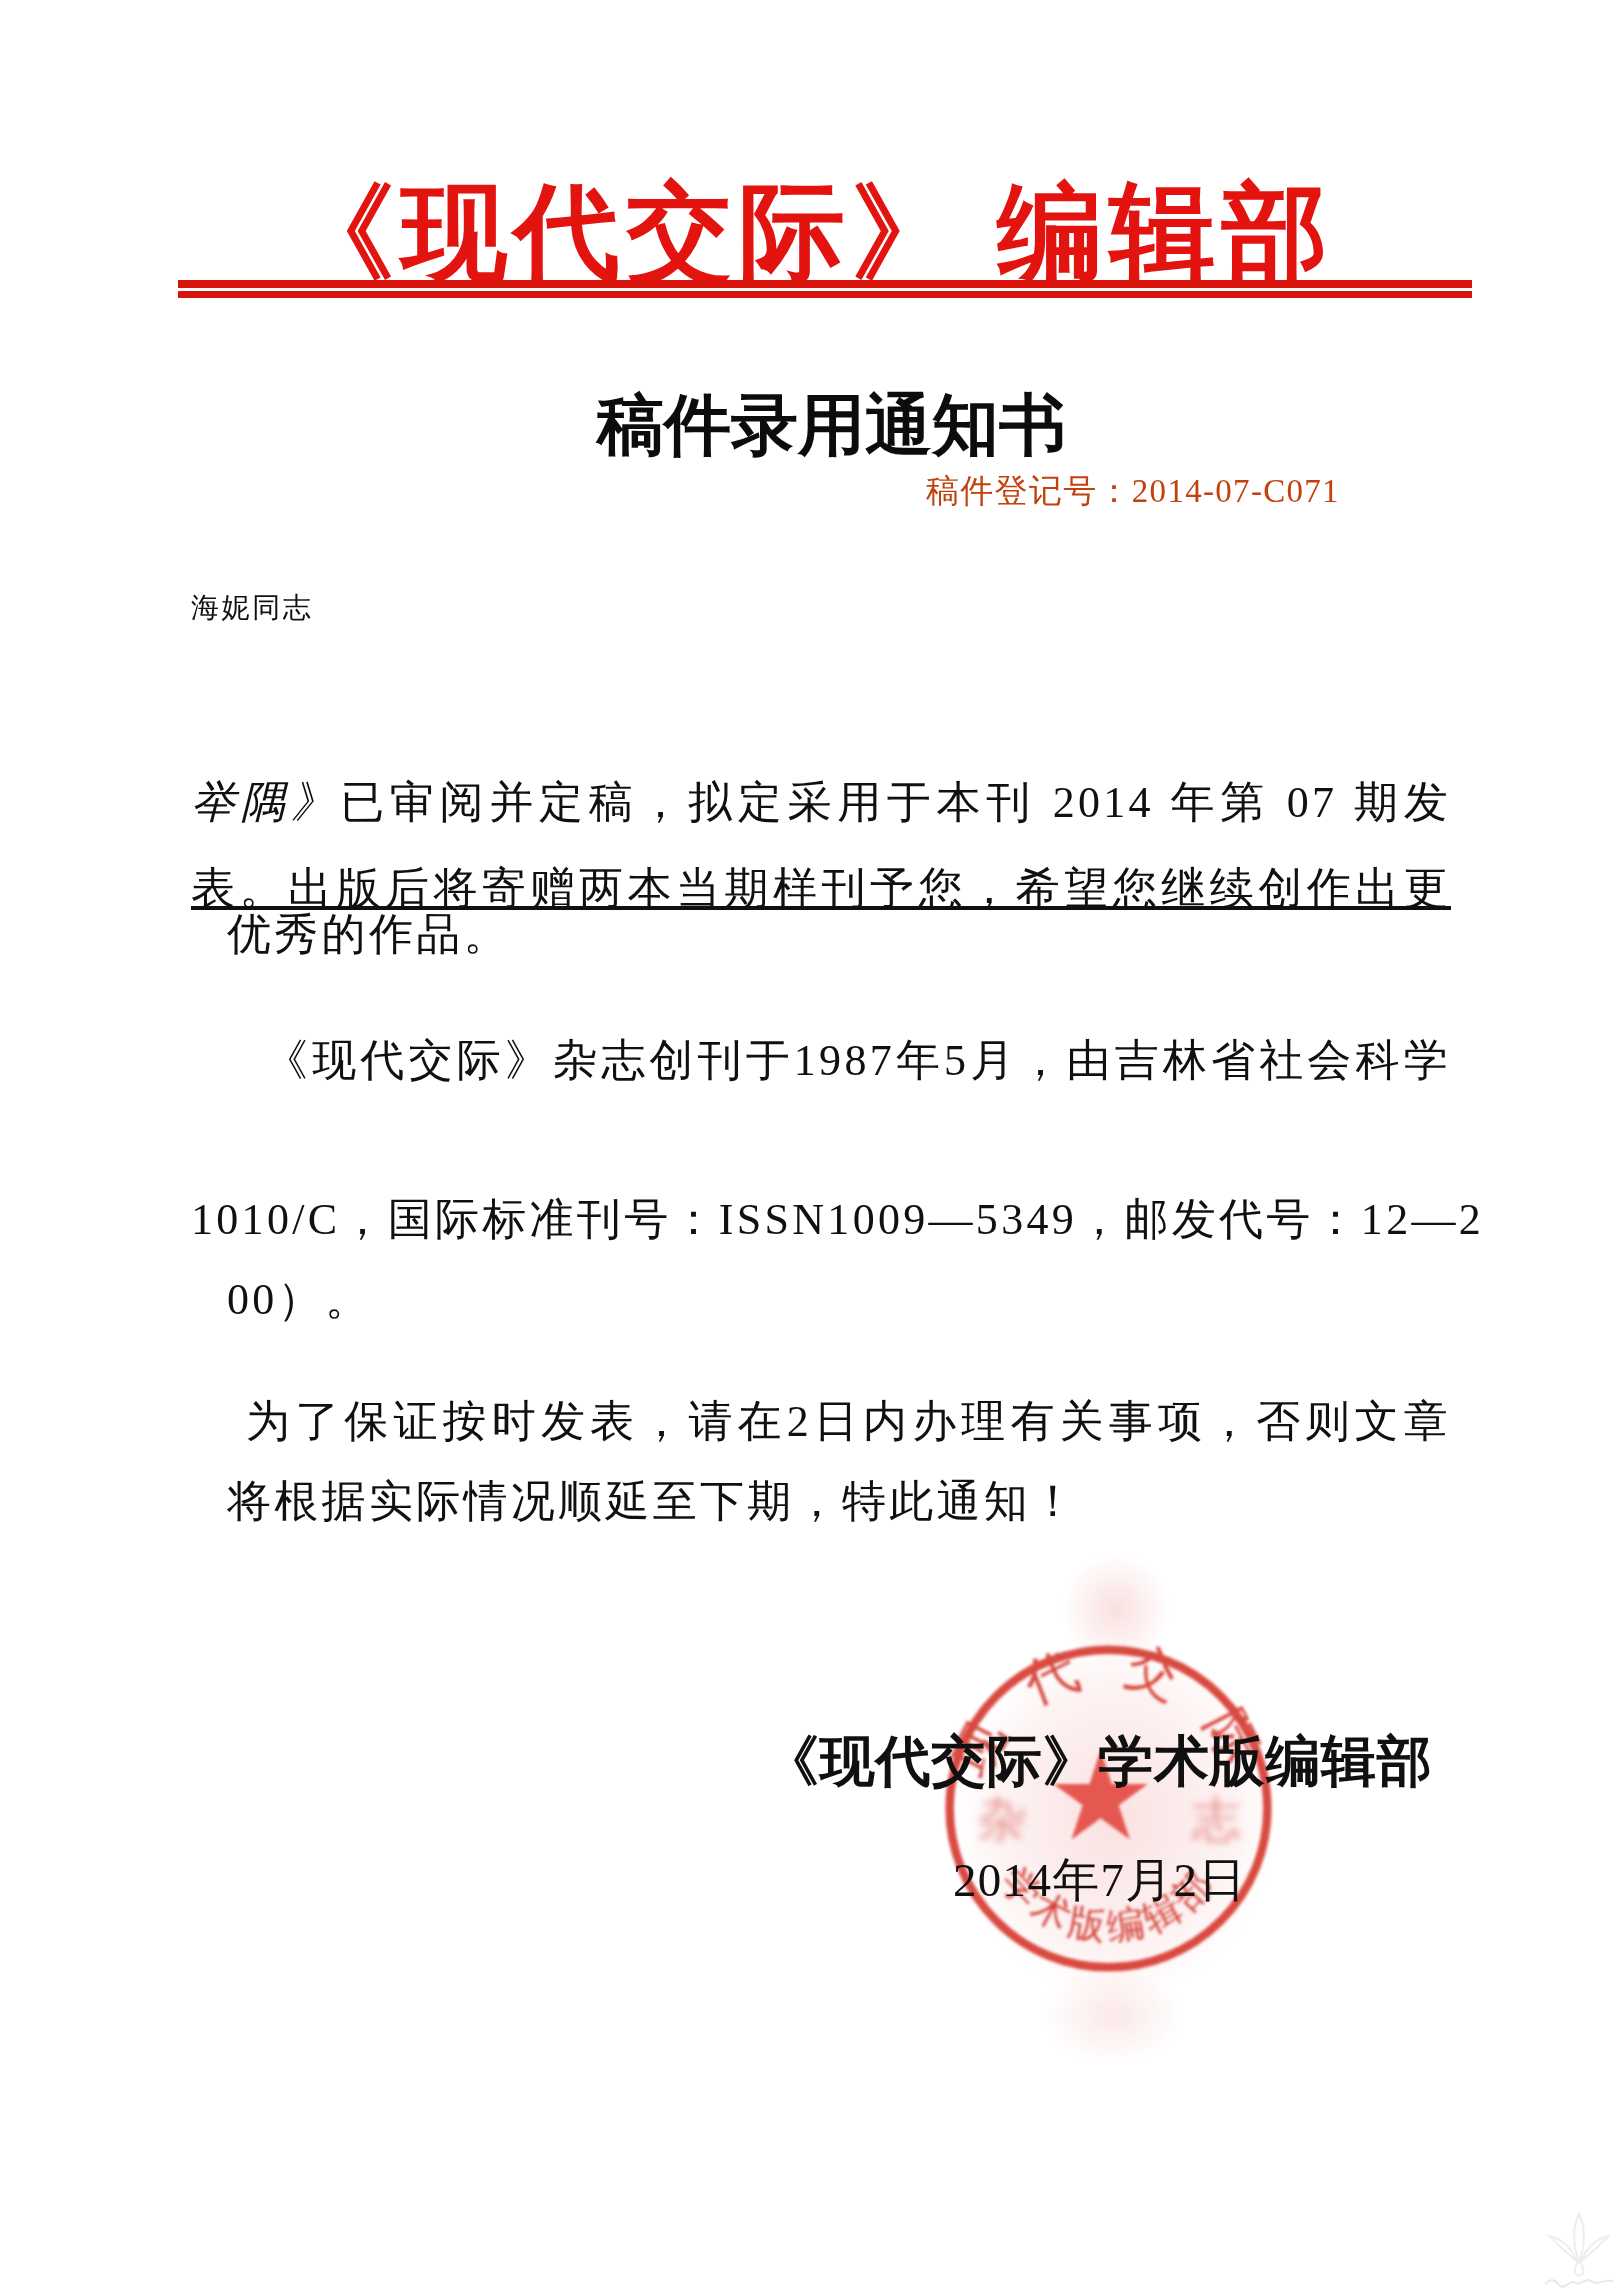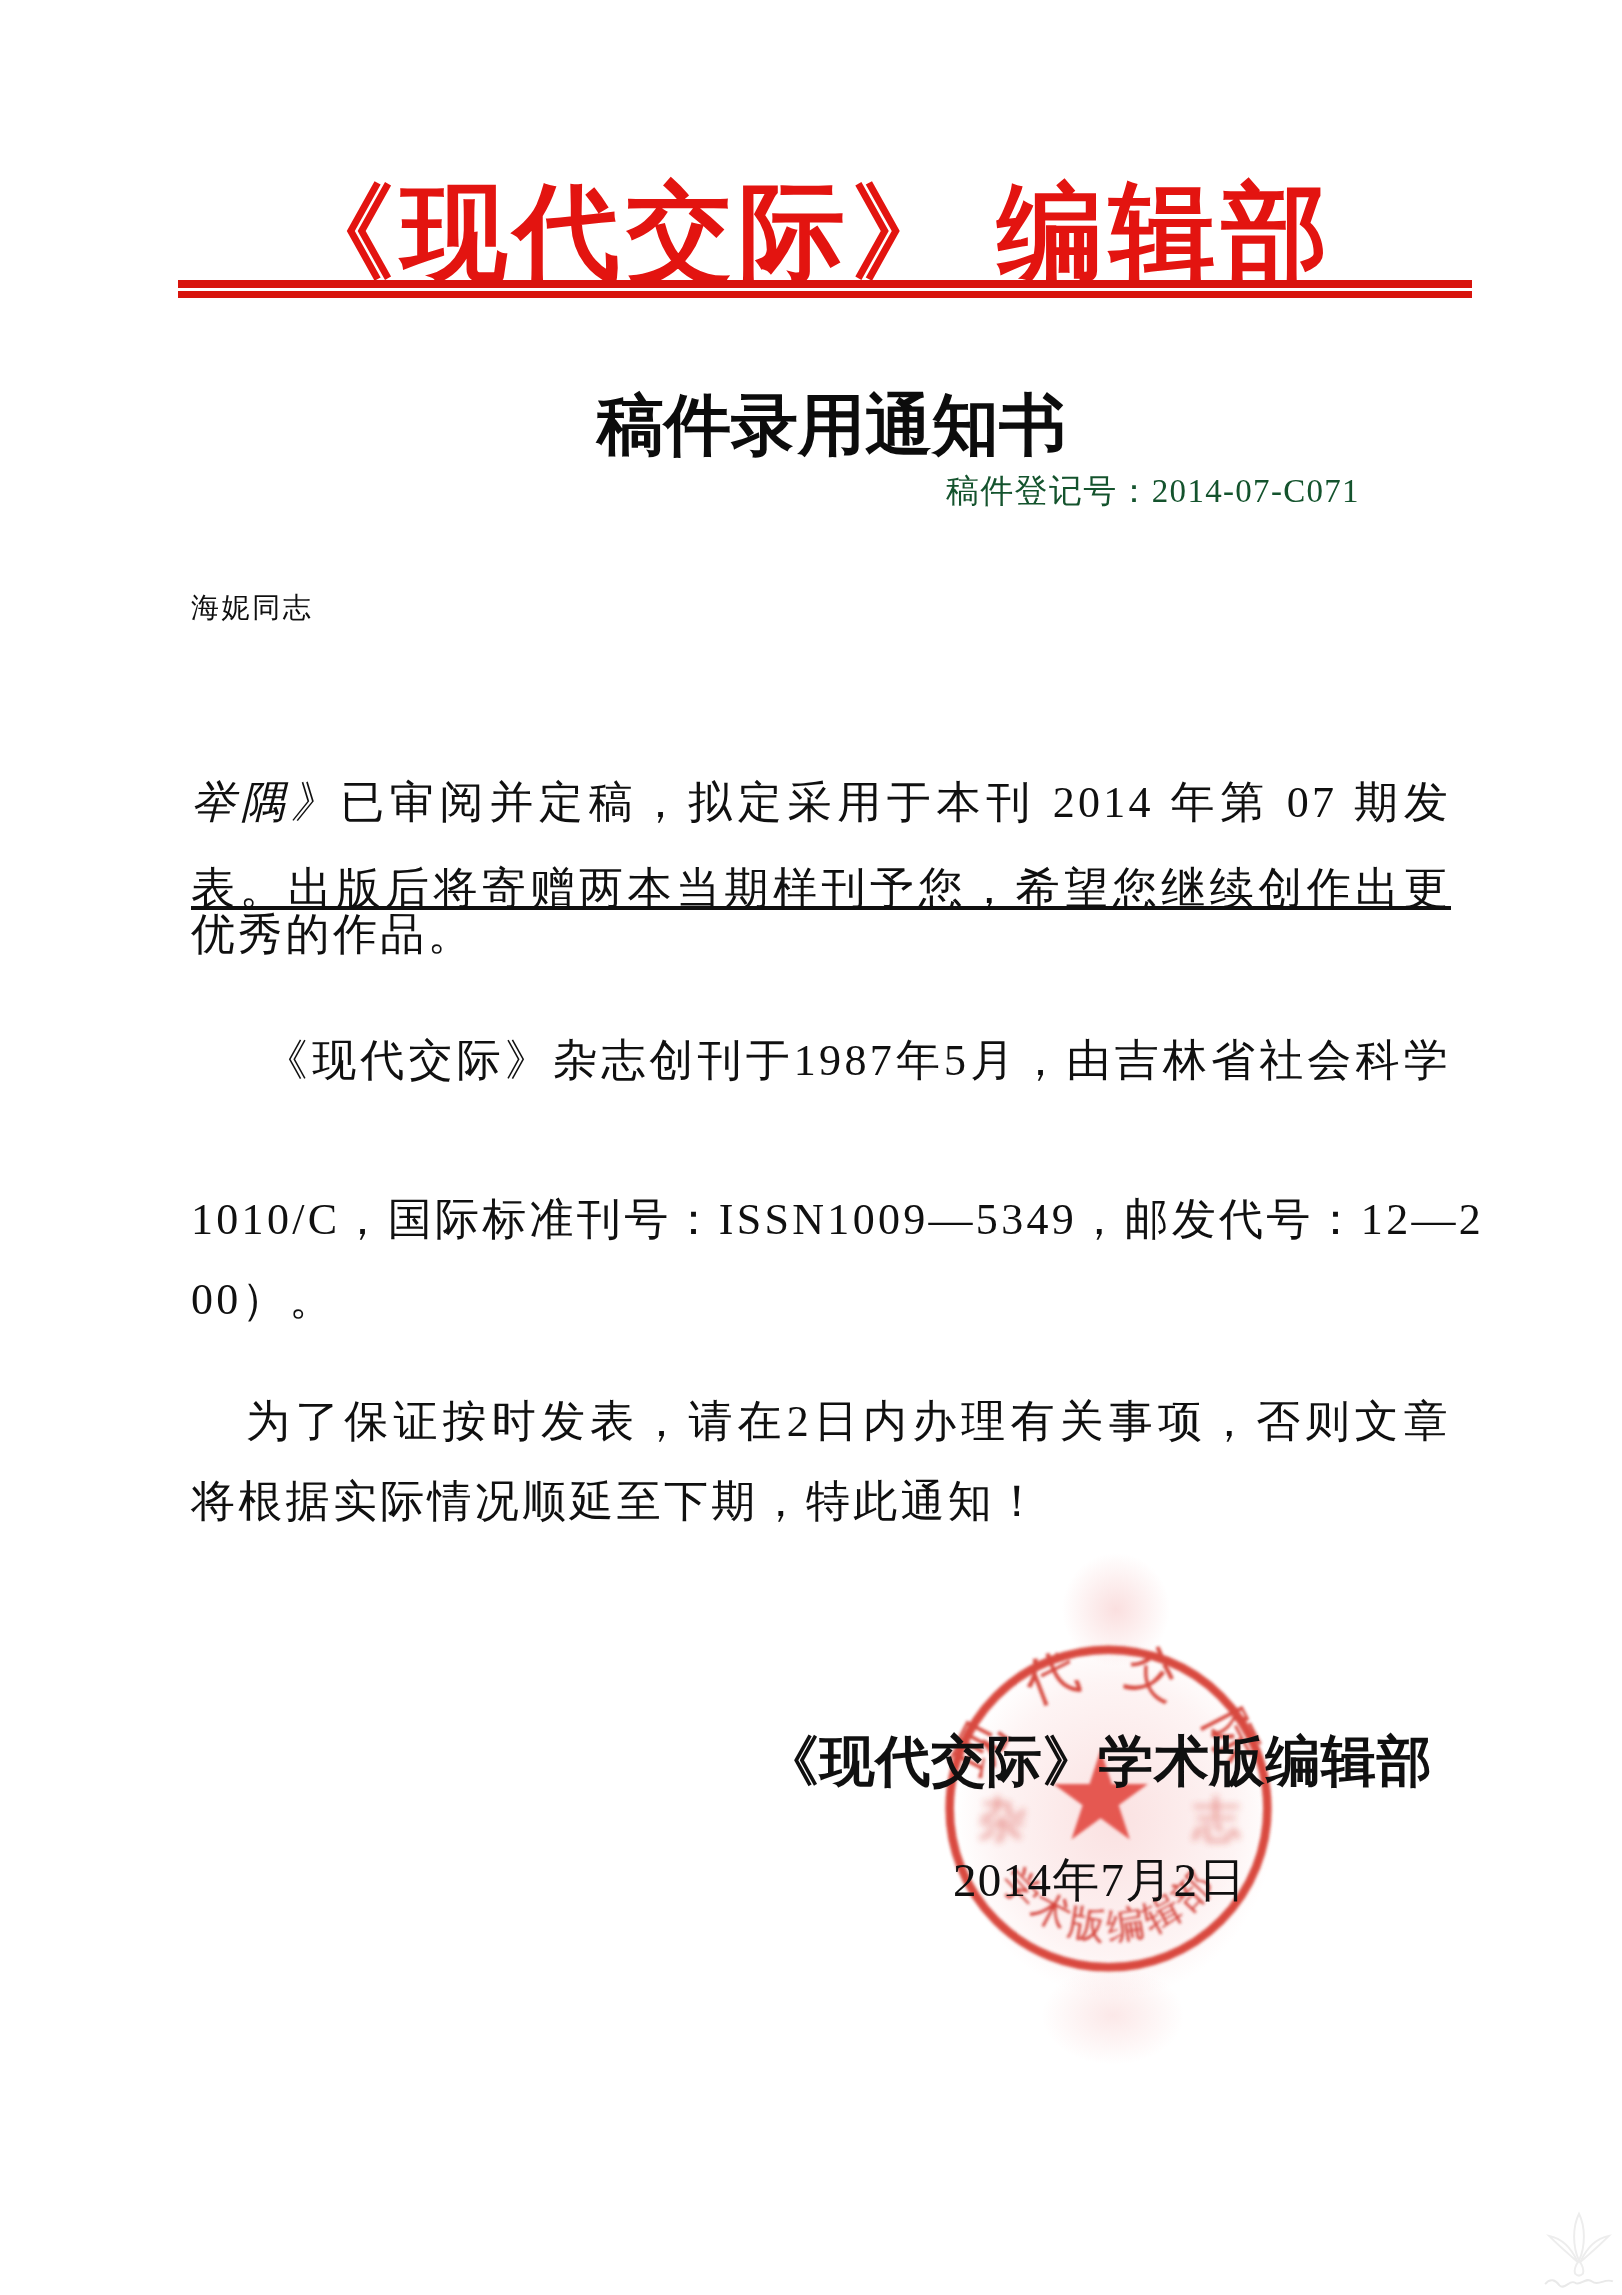--- a/index.html
+++ b/index.html
@@ -25,38 +25,37 @@
   
   .doc-title{
     position:absolute;left:0;top:380px;width:1623px;
     text-align:center;
     font-size:67px;font-weight:bold;color:#0c0c0c;
     white-space:nowrap;
     margin-left:20px;
   }
   .reg-line{
     position:absolute;left:926px;top:469px;
-    font-size:33px;color:#14532d;white-space:nowrap;
+    font-size:33px;color:#c2410c;white-space:nowrap;
     letter-spacing:1.3px;
-    margin-left:20px;
   }
   
   .salutation{
     position:absolute;left:191px;top:589px;
     font-size:28px;white-space:nowrap;letter-spacing:2.6px;
   }
   .body-line{
     position:absolute;left:191px;width:1260px;
     font-size:44px;line-height:1.45;
     letter-spacing:3.3px;
     text-align:justify;text-align-last:justify;
     text-justify:inter-character;
     white-space:nowrap;
   }
-  .body-line.last{text-align-last:left;}
+  .body-line.last{text-align-last:left;margin-left:36px;}
   .em-title{font-style:italic;}
   .ind-2{text-indent:84px;}
   .ind-p2{text-indent:73px;}
   .ind-p3{text-indent:55px;}
   .p1-1{top:664px;} .p1-2{top:743px;margin-top:28px;} .p1-3{top:857px;text-decoration:underline;} .p1-4{top:903px;}
   .p2-1{top:1029px;} .p2-2{top:1108px;} .p2-3{top:1188px;} .p2-4{top:1268px;}
   .p3-1{top:1390px;} .p3-2{top:1470px;}
   
   .sig-name{
     position:absolute;left:764px;top:1725px;

